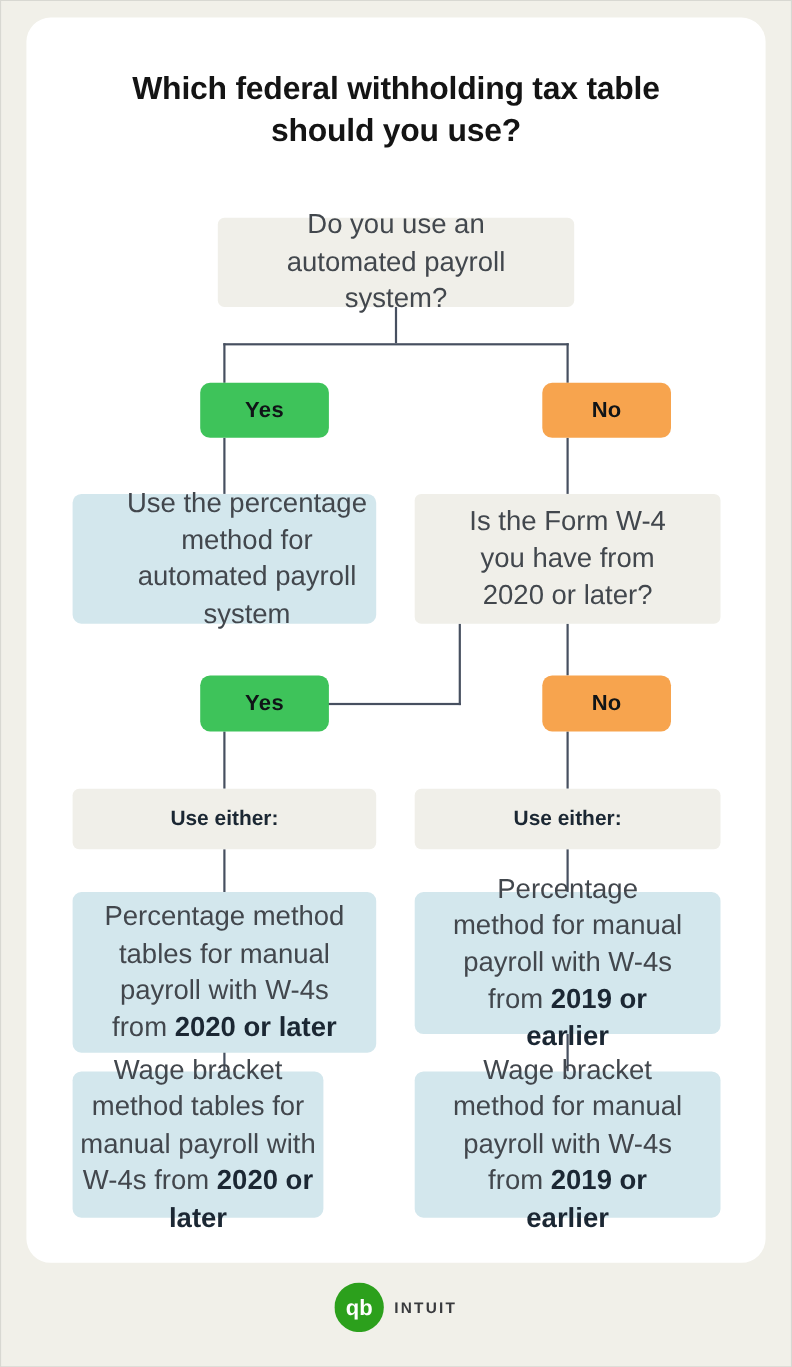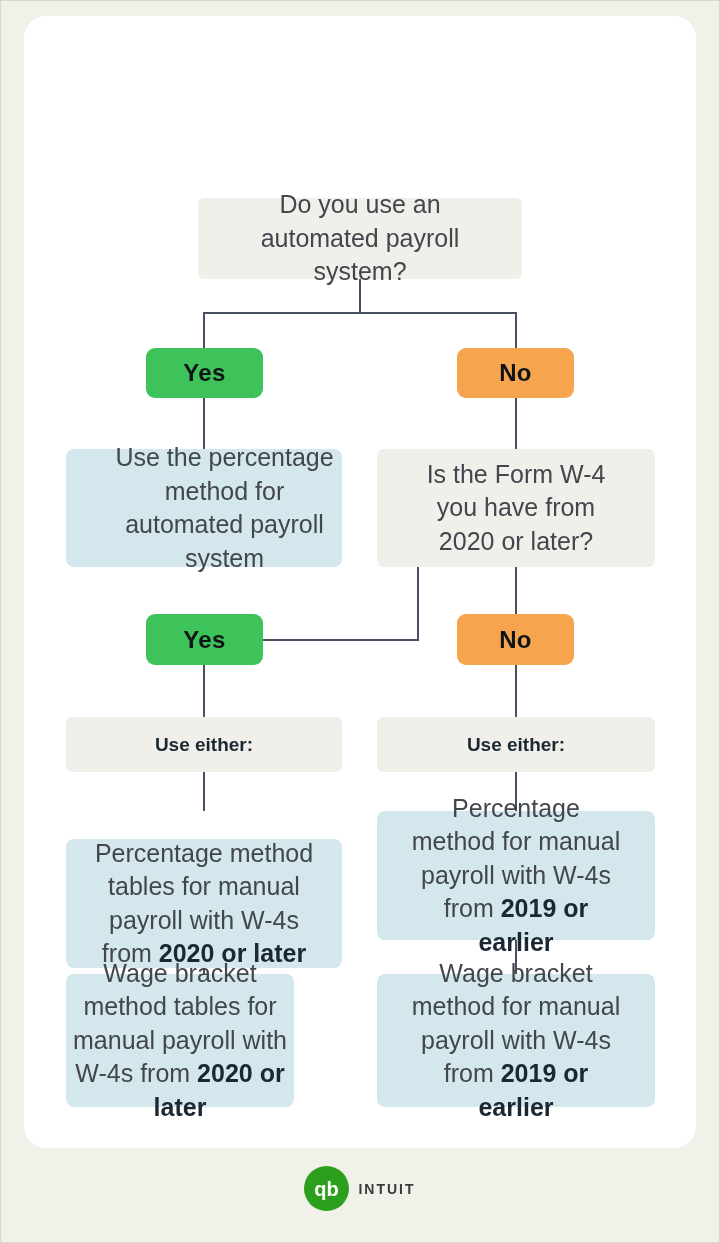--- a/index.html
+++ b/index.html
@@ -26,22 +26,23 @@
   }
   .node.gray{ background:var(--question-gray,#f0efe9); border-radius:6px; }
   .node.blue{ background:var(--info-blue,#d3e7ed); border-radius:8px; }
   .node b{ font-weight:700; color:var(--strong-text,#1b2733); }
   .node .inner{ display:inline-block; }
   .use-either{
     font-weight:700; color:var(--strong-text,#26292c); font-size:19px;
   }
   .pill{
     position:absolute; display:flex; align-items:center; justify-content:center;
-    border-radius:9px; font-weight:800; font-size:24px; letter-spacing:0.3px;
+    border-radius:9px; font-weight:800; font-size:20px; letter-spacing:0.3px;
     color:var(--pill-text,#101417);
+    margin-left:36px;
   }
   .pill.green{ background:var(--yes-green,#3ec35a); }
   .pill.orange{ background:var(--no-orange,#f7a44e); }
   .line{ position:absolute; background:var(--line-color,#475060); }
   .footer{
     position:absolute; left:0; top:1166px; width:720px;
     display:flex; align-items:center; justify-content:center; gap:9px;
   }
   .brand{ display:flex; flex-direction:column; align-items:flex-start; }
   .brand-top{
@@ -53,20 +54,21 @@
     line-height:1.05; margin-top:1px; letter-spacing:-0.3px;
   }
 </style>
 </head>
 <body>
 
 <div class="page">
 
   <div class="card"></div>
 
+  <h1 class="title">Which federal withholding tax table should you use?</h1>
 
   <div class="line" style="left:359px; top:279px; width:2px; height:33px;"></div>
   <div class="line" style="left:203px; top:312px; width:314px; height:2px;"></div>
   <div class="line" style="left:203px; top:312px; width:2px; height:36px;"></div>
   <div class="line" style="left:515px; top:312px; width:2px; height:36px;"></div>
   <div class="line" style="left:203px; top:398px; width:2px; height:51px;"></div>
   <div class="line" style="left:515px; top:398px; width:2px; height:51px;"></div>
   <div class="line" style="left:417px; top:567px; width:2px; height:74px;"></div>
   <div class="line" style="left:262px; top:639px; width:157px; height:2px;"></div>
   <div class="line" style="left:515px; top:567px; width:2px; height:47px;"></div>
@@ -102,21 +104,21 @@
     <span>No</span>
   </div>
 
   <div class="node gray use-either" style="left:66px; top:717px; width:276px; height:55px;">
     <span>Use either:</span>
   </div>
   <div class="node gray use-either" style="left:377px; top:717px; width:278px; height:55px;">
     <span>Use either:</span>
   </div>
 
-  <div class="node blue" style="left:66px; top:811px; width:276px; height:129px;margin-top:28px;">
+  <div class="node blue" style="left:66px; top:811px; width:276px; height:146px;">
     <span class="inner" style="max-width:232px;">
       <span>Percentage method tables for manual payroll with W-4s from </span><b>2020 or later</b>
     </span>
   </div>
   <div class="node blue" style="left:377px; top:811px; width:278px; height:129px;">
     <span class="inner" style="max-width:210px;">
       <span>Percentage method for manual payroll with W-4s from </span><b>2019 or earlier</b>
     </span>
   </div>
 

